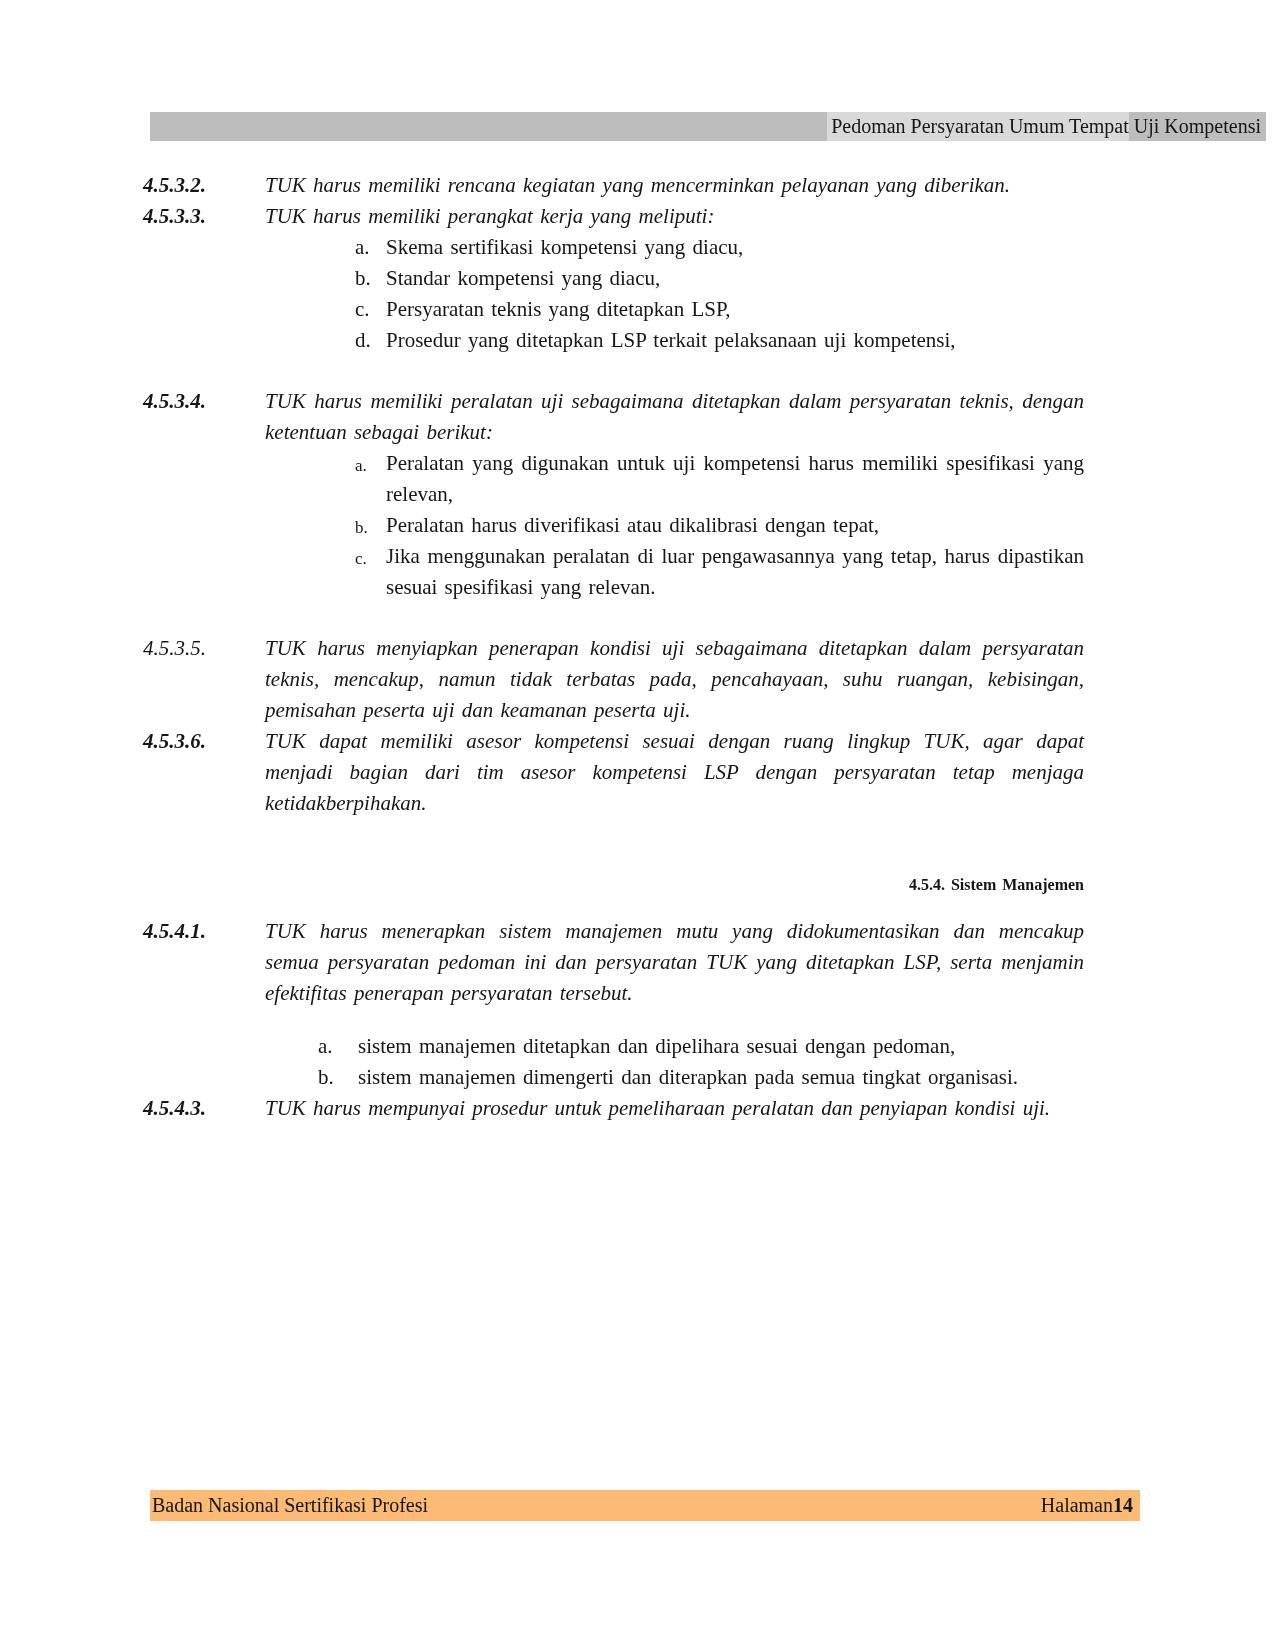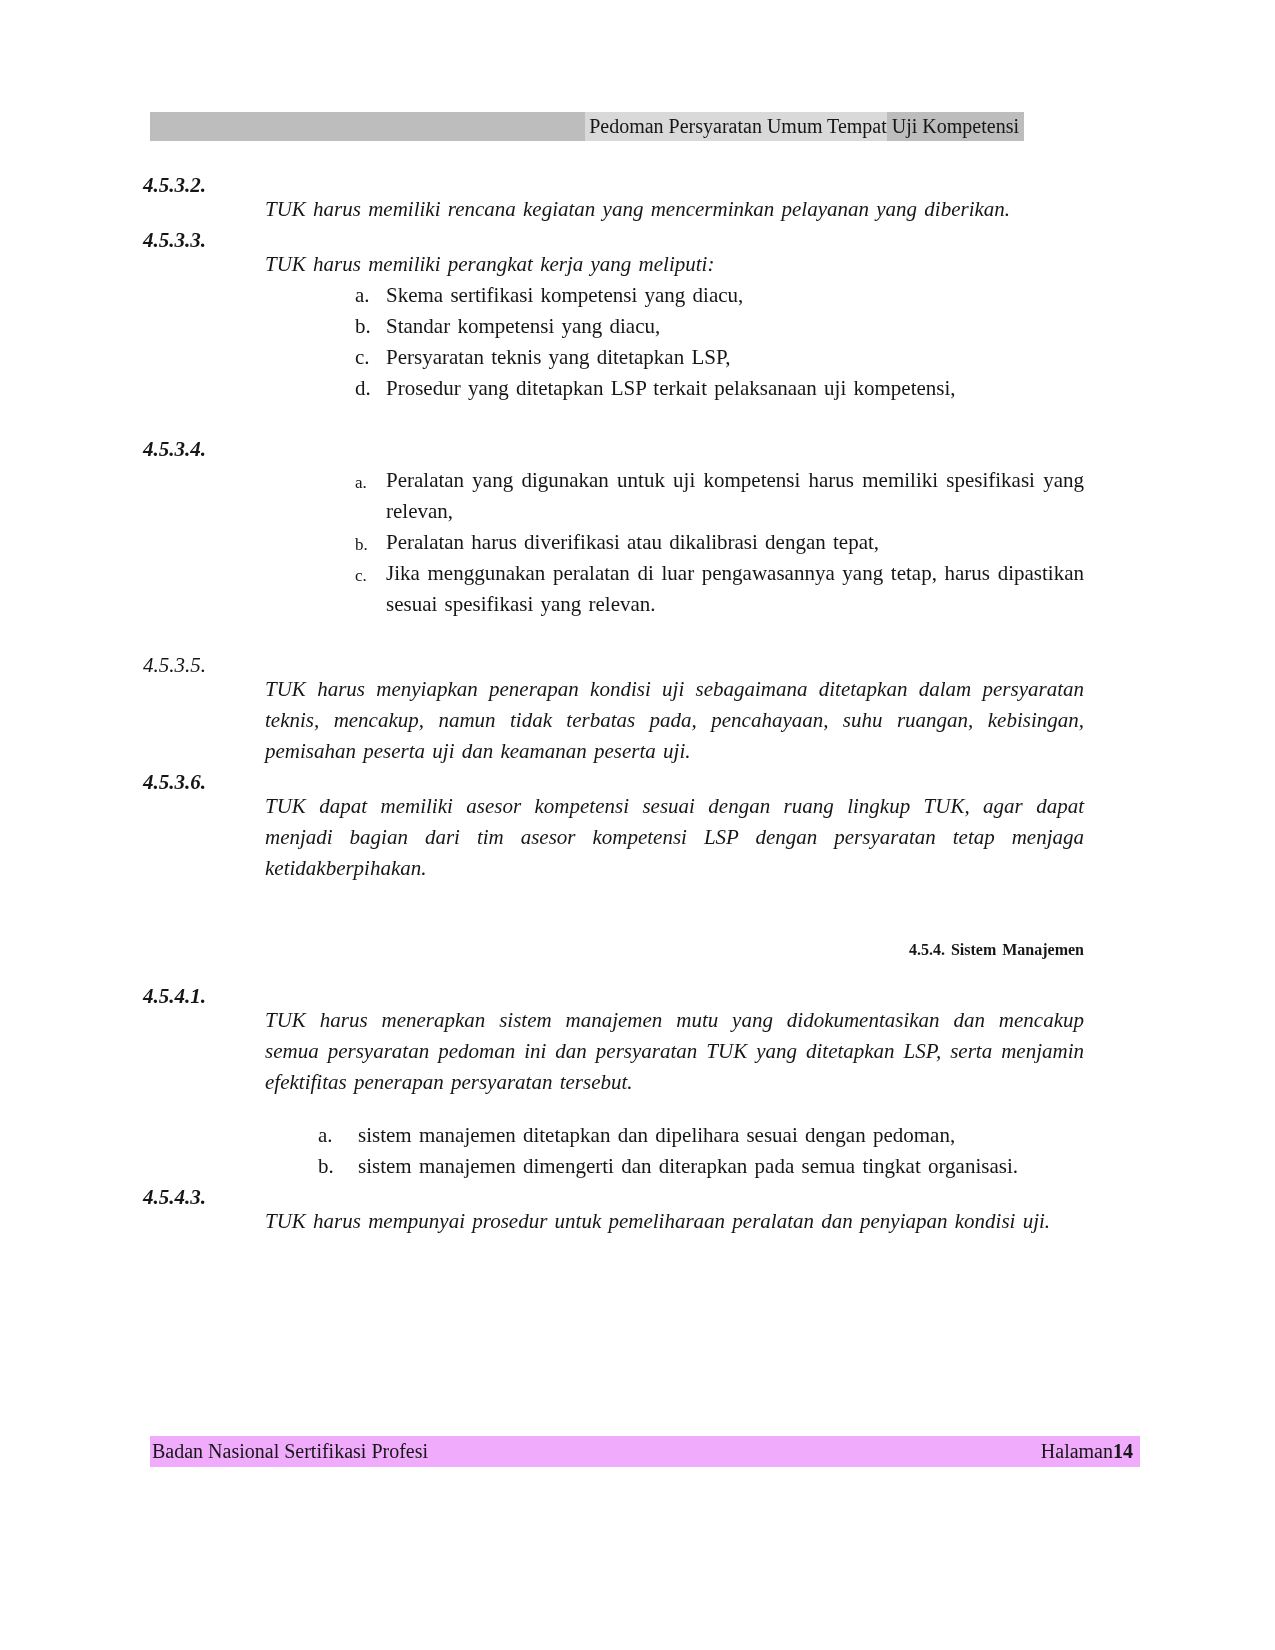--- a/index.html
+++ b/index.html
@@ -7,49 +7,49 @@
     position:relative;
     width:1275px; height:1650px;
     background:#ffffff;
     font-family:"Liberation Serif","DejaVu Serif",serif;
     color:#161616;
     overflow:hidden;
   }
 
   
   .hbar {
-    position:absolute; left:150px; top:112px; width:874px; height:29px;
+    position:absolute; left:150px; top:112px; width:1116px; height:29px;
     background:#bdbdbd;
     display:flex; align-items:center; justify-content:flex-end;
     font-size:20px; line-height:29px;
     padding-right:5px; box-sizing:border-box;
     white-space:pre;
   }
   .hbar .hl { background:#d9d9d9; display:inline-block; height:29px; padding-left:4px; }
   .fbar {
-    position:absolute; left:150px; top:1436px; width:990px; height:31px;
-    background:#f0abfc;
+    position:absolute; left:150px; top:1490px; width:990px; height:31px;
+    background:#fdba74;
     display:flex; align-items:center; justify-content:space-between;
     font-size:20px; line-height:31px;
     padding:0 7px 0 2px; box-sizing:border-box;
   }
   .fbar .pagenum { font-weight:bold; }
   .fbar .fright { display:flex; align-items:center; }
 
   
   .docbody {
     position:absolute; left:143px; top:170px; width:941px;
     font-size:21px; line-height:31px;
     text-align:justify;
     word-spacing:2px;
   }
   .item { display:flex;font-style:italic; }
   .item .label { width:122px; flex:none; text-align:left; }
   .item .label.bold { font-weight:bold; }
-  .item .text { flex:1; text-align:justify;margin-top:24px; }
+  .item .text { flex:1; text-align:justify; }
 
   .sublist { margin-left:212px; }
   .sublist .li { display:flex; }
   .sublist .marker { width:31px; flex:none; }
   .sublist.small .marker { font-size:17px; padding-top:4px; box-sizing:border-box; line-height:27px; }
   .sublist .litext { flex:1; text-align:justify; }
 
   .sublist.wide { margin-left:175px; }
   .sublist.wide .marker { width:40px; }
 
@@ -88,20 +88,21 @@
           <div class="litext">Persyaratan teknis yang ditetapkan LSP,</div>
         </div>
         <div class="li">
           <span class="marker">d.</span>
           <div class="litext">Prosedur yang ditetapkan LSP terkait pelaksanaan uji kompetensi,</div>
         </div>
       </div>
       <div class="spacer" style="height: 30px;"></div>
       <div class="item">
         <div class="label bold">4.5.3.4.</div>
+        <div class="text">TUK harus memiliki peralatan uji sebagaimana ditetapkan dalam persyaratan teknis, dengan ketentuan sebagai berikut:</div>
       </div>
       <div class="sublist small">
         <div class="li">
           <span class="marker">a.</span>
           <div class="litext">Peralatan yang digunakan untuk uji kompetensi harus memiliki spesifikasi yang relevan,</div>
         </div>
         <div class="li">
           <span class="marker">b.</span>
           <div class="litext">Peralatan harus diverifikasi atau dikalibrasi dengan tepat,</div>
         </div>

